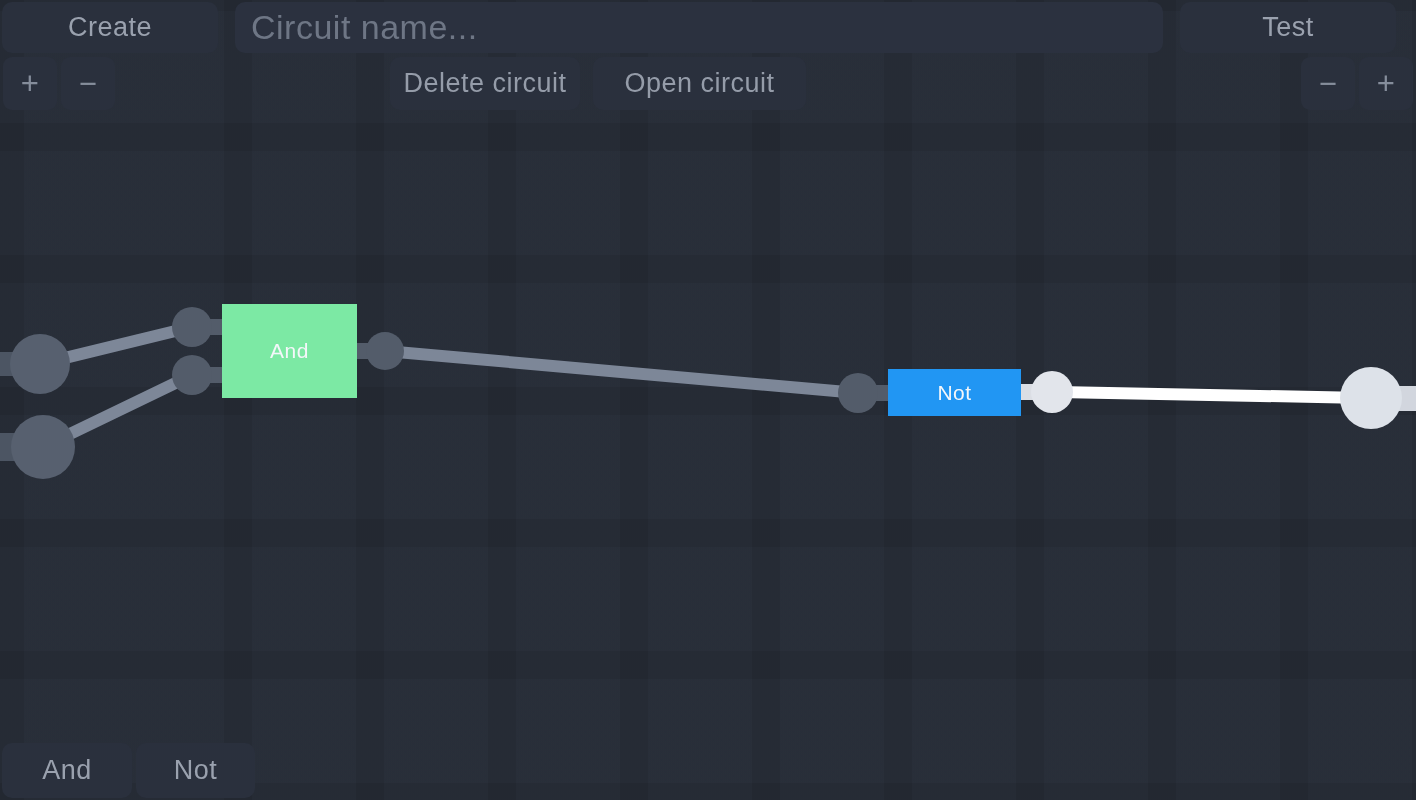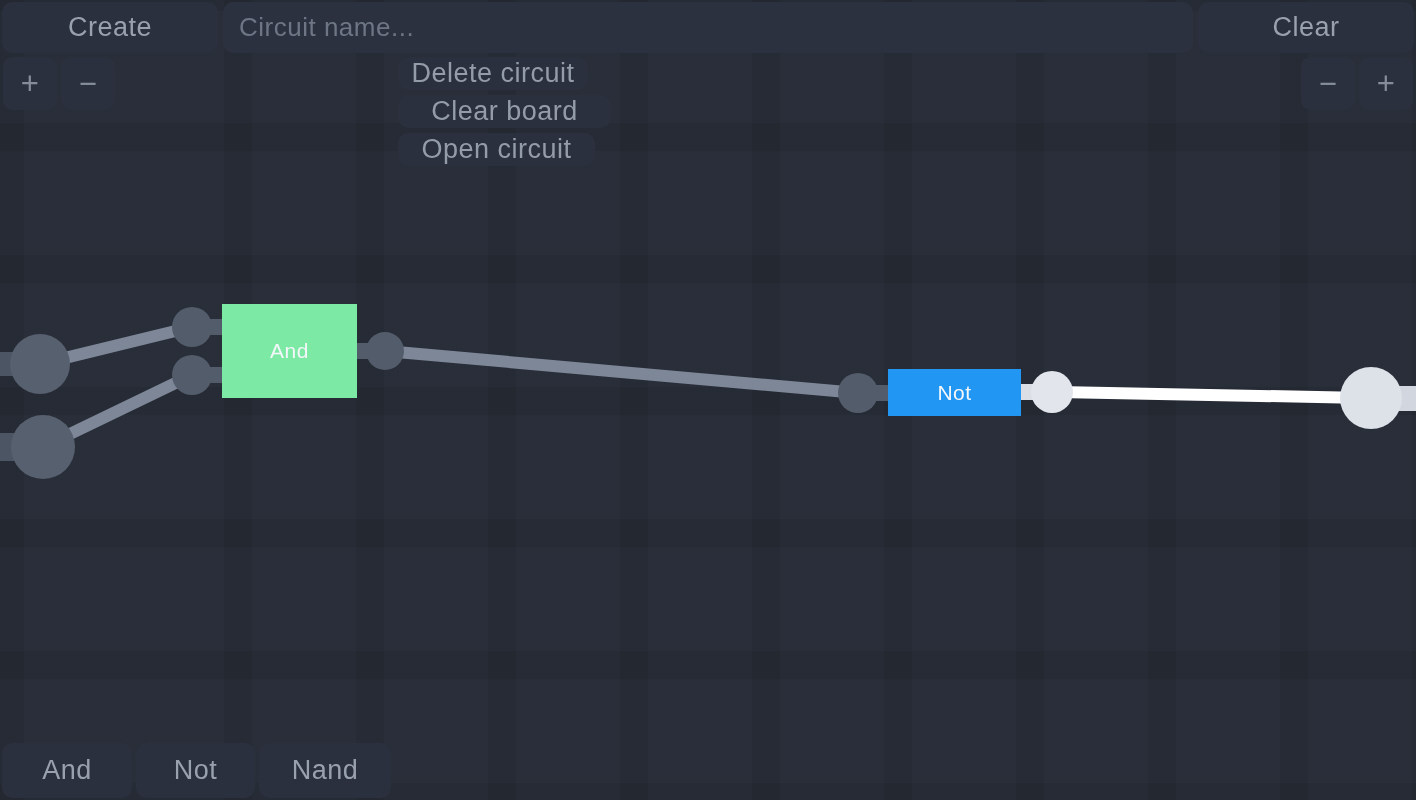--- a/index.html
+++ b/index.html
@@ -8,34 +8,34 @@
     background-image:
       repeating-linear-gradient(to right, rgba(190,215,255,0.018) 0px 104px, rgba(0,0,0,0) 104px 132px),
       repeating-linear-gradient(to bottom, rgba(190,215,255,0.018) 0px 104px, rgba(0,0,0,0) 104px 132px);
     background-position:120px 19px;
     overflow:hidden;}
   #circuit{position:absolute;inset:0;}
   #circuit div{position:absolute;}
   .gate{display:flex;align-items:center;justify-content:center;}
   .gate span{color:#f4f7fa;font-size:21px;letter-spacing:0.5px;}
   
-  .row1{position:absolute;left:2px;right:2px;top:2px;height:51px;display:flex;gap:5px;justify-content:space-between;}
+  .row1{position:absolute;left:2px;right:20px;top:2px;height:51px;display:flex;gap:17px;justify-content:space-between;}
   .btn{background:#2a303d;border:none;border-radius:10px;color:#9aa1ae;font-size:27px;
        font-family:"Liberation Sans",sans-serif;display:flex;align-items:center;justify-content:center;
        cursor:pointer;letter-spacing:0.5px;}
   .row1 .side{width:216px;height:51px;flex:none;}
   .name-input{flex:1;height:51px;background:#2b313f;border:none;border-radius:10px;
-       color:#dfe3ea;font-size:26px;padding:0 16px;font-family:"Liberation Sans",sans-serif;
+       color:#dfe3ea;font-size:34px;padding:0 16px;font-family:"Liberation Sans",sans-serif;
        letter-spacing:0.5px;outline:none;}
   .name-input::placeholder{color:#6e7685;}
   .zoom-group{position:absolute;top:57px;display:flex;gap:4px;}
   .zoom-group.left{left:3px;}
   .zoom-group.right{right:3px;}
   .sq{width:54px;height:53px;border-radius:9px;font-size:31px;color:#858d9b;}
-  .actions{position:absolute;left:398px;top:57px;display:flex;gap:5px;height:53px;flex-direction:column;}
+  .actions{position:absolute;left:390px;top:57px;display:flex;gap:13px;height:53px;}
   .actions .btn{height:53px;color:#959ca9;}
   .actions .btn:nth-child(1){width:190px;}
   .actions .btn:nth-child(2){width:213px;}
   .actions .btn:nth-child(3){width:197px;text-align:center;}
   .palette{position:absolute;left:2px;bottom:2px;display:flex;gap:4px;height:55px;}
   .palette .btn{height:55px;}
   .palette .btn:nth-child(1){width:130px;}
   .palette .btn:nth-child(2){width:119px;}
   .palette .btn:nth-child(3){width:132px;}
   .palette .btn:nth-child(4){width:138px;}
@@ -70,38 +70,36 @@
         <span>And</span>
       </div>
       <div class="gate" style="left: 888px; top: 369px; width: 133px; height: 47px; background: rgb(33, 150, 243);">
         <span>Not</span>
       </div>
     </div>
 
   <div class="row1">
     <button class="btn side">Create</button>
     <input class="name-input" type="text" placeholder="Circuit name..." style="">
-    <button class="btn side">Clear</button>
+    <button class="btn side">Test</button>
   </div>
 
   <div class="zoom-group left">
     <button class="btn sq">+</button>
     <button class="btn sq">−</button>
   </div>
 
   <div class="actions" id="actions">
       <button class="btn">Delete circuit</button>
-      <button class="btn">Clear board</button>
       <button class="btn">Open circuit</button>
     </div>
 
   <div class="zoom-group right">
     <button class="btn sq">−</button>
     <button class="btn sq">+</button>
   </div>
 
   <div class="palette" id="palette">
       <button class="btn">And</button>
       <button class="btn">Not</button>
-      <button class="btn">Nand</button>
     </div>
 
 </div>
 
 </body></html>

